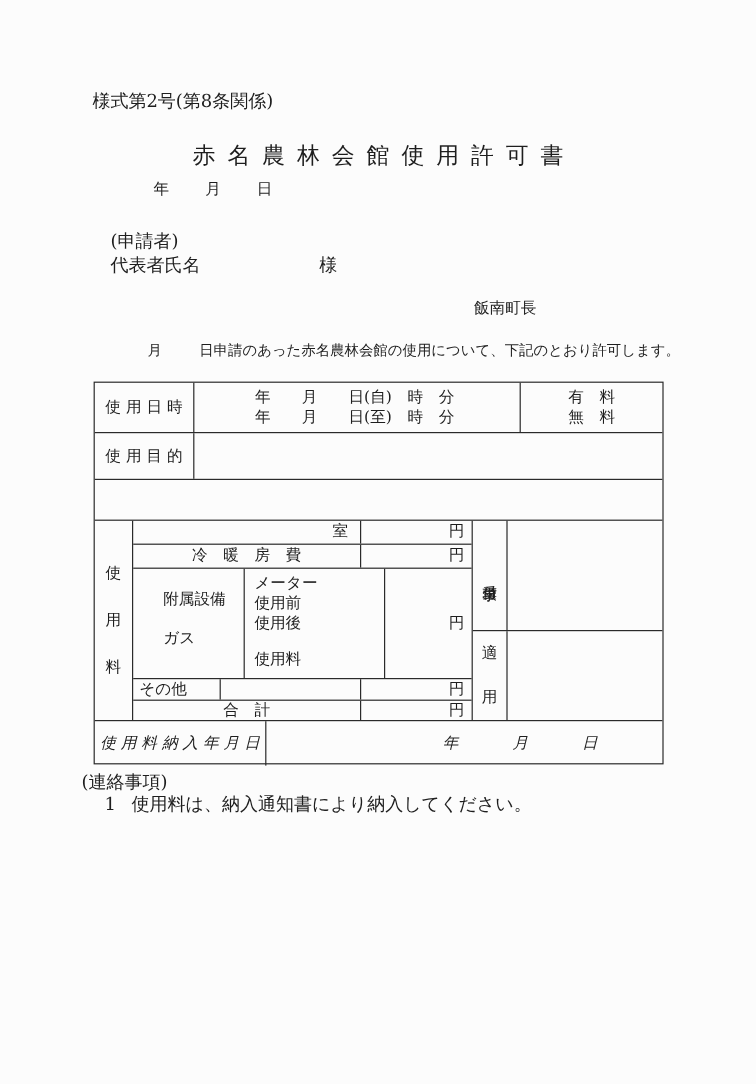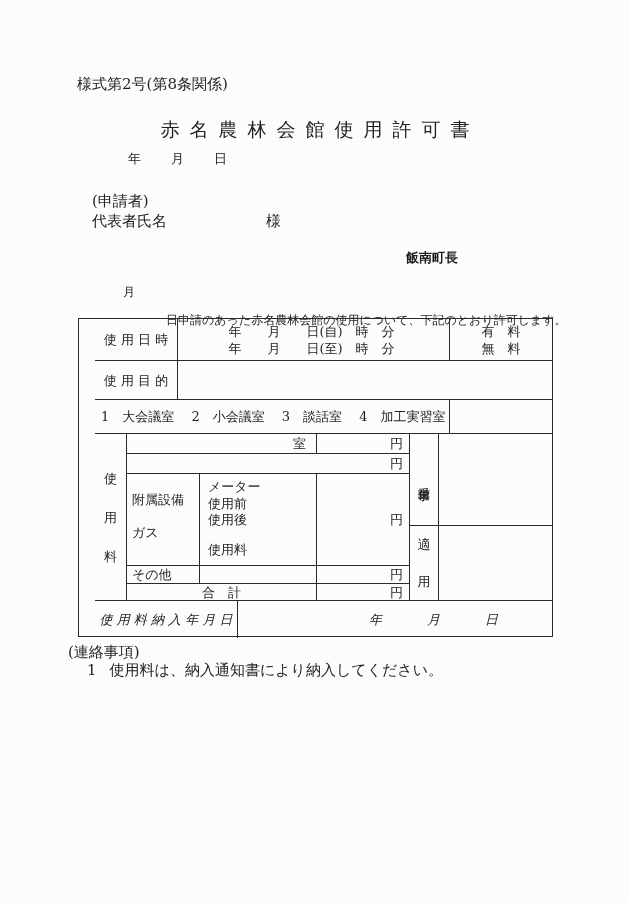--- a/index.html
+++ b/index.html
@@ -18,31 +18,30 @@
   .fs13{font-size:13px;line-height:17px;}
 
   
   .form-number{left:77px;top:76px;}
   .doc-title{left:0;top:117px;width:630px;text-align:center;
     font-size:19px;letter-spacing:10px;text-indent:10px;}
   .header-date{left:128px;top:150px;display:flex;gap:30px;}
   .applicant-label{left:92px;top:193px;}
   .representative-row{left:92px;top:213px;display:flex;}
   .representative-row .honorific{margin-left:99px;}
-  .mayor{left:406px;top:249px;font-weight:bold;}
+  .mayor{left:395px;top:249px;}
   .intro-row{left:123px;top:284px;display:flex;}
-  .intro-row .intro-text{margin-left:31px;margin-top:28px;}
+  .intro-row .intro-text{margin-left:31px;}
 
   
   .permit-table{
     left:78px;top:318px;width:475px;height:319px;
     border:1px solid #2a2a2a;
     display:flex;flex-direction:column;
     box-sizing:border-box;
-    padding-left:16px;
   }
   .permit-table *{box-sizing:border-box;}
   .band{display:flex;border-bottom:1px solid #2a2a2a;flex:none;}
   .band:last-child{border-bottom:none;font-style:italic;}
   .br{border-right:1px solid #2a2a2a;}
   .bb{border-bottom:1px solid #2a2a2a;}
   .cell{display:flex;align-items:center;}
   .c-center{justify-content:center;}
   .c-right{justify-content:flex-end;}
   .col{display:flex;flex-direction:column;}
@@ -70,21 +69,21 @@
   .fee-row{display:flex;flex:none;}
   .row-room,.row-heat{height:20px;}
   .row-equip{height:92px;}
   .row-other{height:18px;}
   .row-total{height:16px;}
   .fee-wide{width:190px;}
   .fee-sub1{width:73px;}
   .fee-sub2{width:117px;}
   .fee-amt{flex:1;padding-right:6px;}
   .room-label{justify-content:flex-end;padding-right:10px;}
-  .equip-names{padding-left:5px;padding-top:19px;gap:20px;line-height:13px;align-items:flex-start;}
+  .equip-names{padding-left:5px;padding-top:19px;gap:20px;line-height:13px;align-items:flex-start;margin-left:20px;}
   .equip-meter{padding-left:8px;padding-top:5px;line-height:16.5px;align-items:flex-start;}
   .equip-usage{margin-top:13px;}
   .other-label{padding-left:5px;}
   .fee-right{flex:1;}
   .reception-row{height:92px;display:flex;}
   .application-row{flex:1;display:flex;}
   .side-label{width:29px;align-items:center;justify-content:center;}
   .vtext{writing-mode:vertical-rl;text-orientation:upright;
     font-size:12px;line-height:14px;letter-spacing:1px;}
   .application-chars{flex-direction:column;gap:20px;}
@@ -132,37 +131,37 @@
       <div>無　料</div>
     </div>
   </div>
 
   <div class="band band-purpose">
     <div class="cell c-center br fs13 purpose-label">使 用 目 的</div>
     <div class="cell purpose-value"></div>
   </div>
 
   <div class="band band-rooms">
-    <div class="cell br fs13 rooms-cell">1　大会議室　 2　小会議室　 3　談話室　 4　加工実習室</div>
   </div>
 
   <div class="band band-fee">
 
     <div class="cell col br fs13 fee-label-col">
       <span>使</span>
       <span>用</span>
       <span>料</span>
     </div>
 
     <div class="col br fee-main">
       <div class="fee-row row-room bb">
         <div class="cell br fs13 fee-wide room-label">室</div>
         <div class="cell c-right fs13 fee-amt">円</div>
       </div>
       <div class="fee-row row-heat bb">
+        <div class="cell c-center br fs13 fee-wide">冷　暖　房　費</div>
         <div class="cell c-right fs13 fee-amt">円</div>
       </div>
       <div class="fee-row row-equip bb">
         <div class="cell col br fs13 fee-sub1 equip-names">
           <div>附属設備</div>
           <div>ガス</div>
         </div>
         <div class="cell col br fs13 fee-sub2 equip-meter">
           <div>メーター</div>
           <div>使用前</div>

